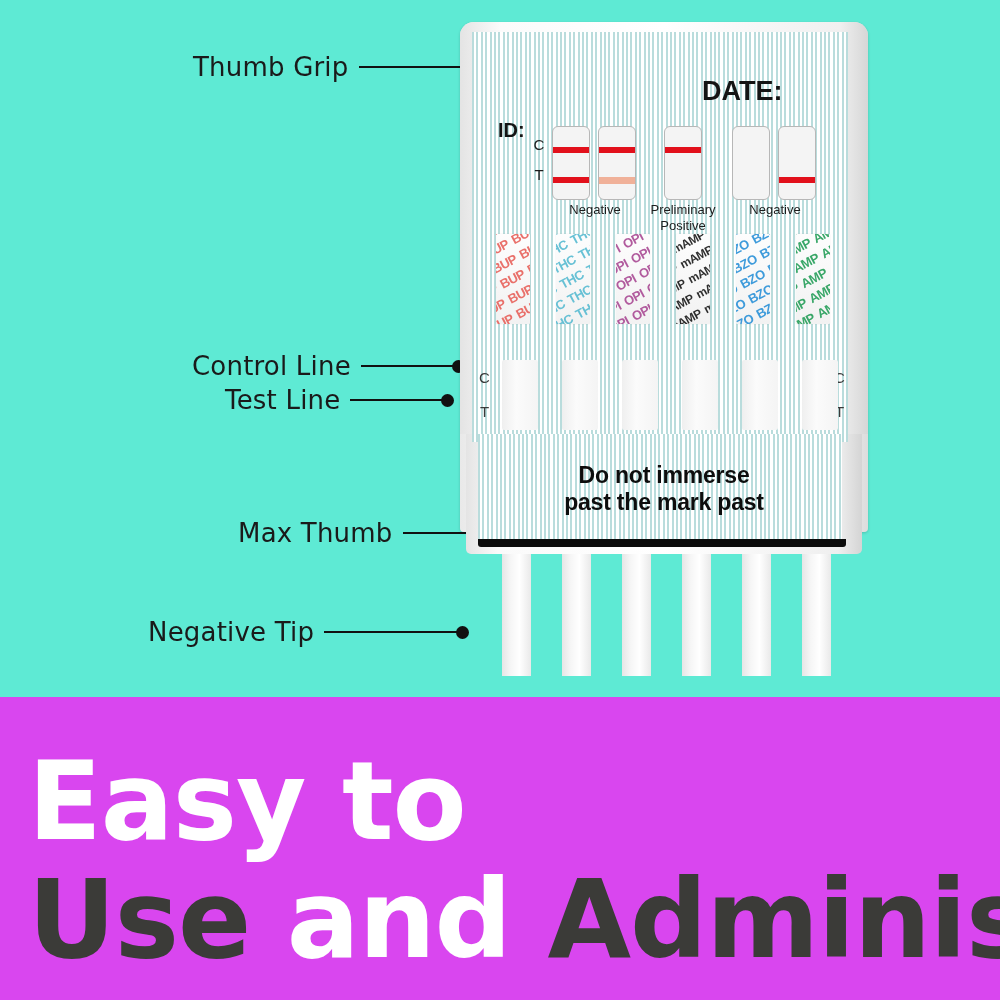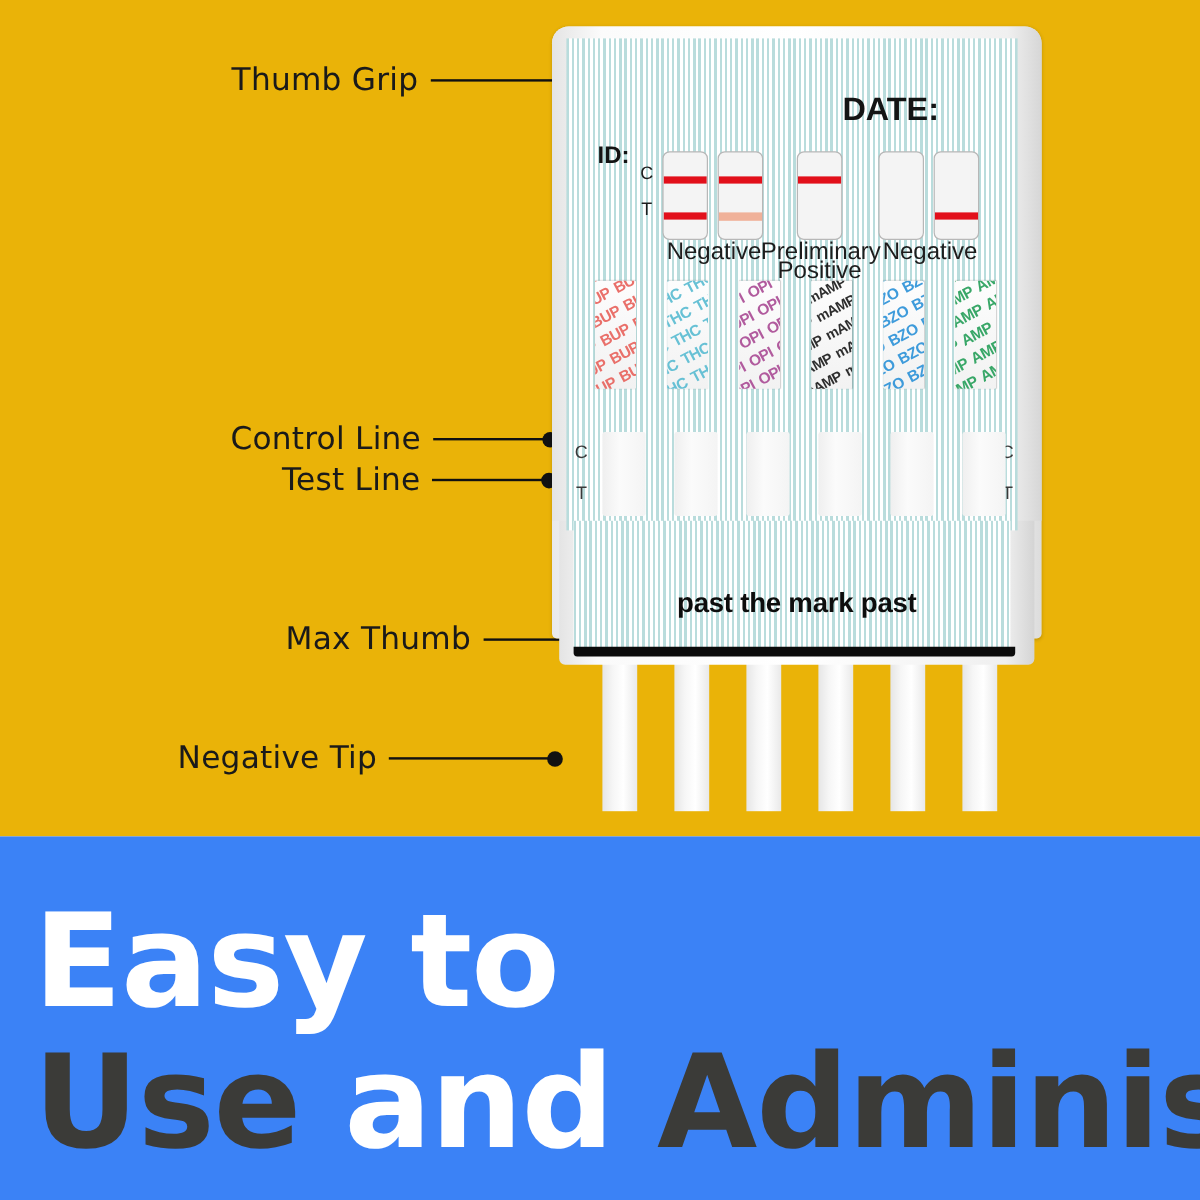--- a/index.html
+++ b/index.html
@@ -3,21 +3,21 @@
 <meta charset="utf-8">
 <style>
   html,body{margin:0;padding:0;}
   body{
     width:1000px;height:1000px;position:relative;overflow:hidden;
     background:#ffffff;
     font-family:"Liberation Sans", sans-serif;
   }
 
   
-  #illustration{position:absolute;left:0;top:0;width:1000px;height:697px;background:#eab308;}
+  #illustration{position:absolute;left:0;top:0;width:1000px;height:697px;background:#5eead4;}
 
   
   .callout{position:absolute;display:flex;align-items:center;white-space:nowrap;}
   .callout .ctext{
     font-family:"DejaVu Sans", sans-serif;
     font-size:26px;color:#1a1a1a;letter-spacing:.2px;
   }
   .callout .cline{height:2px;background:#111;margin:0 0 0 10px;}
   .callout .cdot{width:13px;height:13px;border-radius:50%;background:#111;margin-left:-1px;flex:none;}
 
@@ -66,21 +66,21 @@
   .leg-ct.t{top:46px;}
   .win{
     position:absolute;top:6px;width:36px;height:72px;border:1px solid #b7b7b7;
     border-radius:6px;background:#f4f4f4;overflow:hidden;
   }
   .band{position:absolute;left:0;width:100%;height:6px;background:#e2101b;}
   .band.c{top:20px;}
   .band.t{top:50px;}
   .band.faint{background:#f0b199;height:7px;}
   .leg-cap{
-    position:absolute;text-align:center;font-size:20px;color:#1d1d1d;
+    position:absolute;text-align:center;font-size:13px;color:#1d1d1d;
     font-family:"Liberation Sans",sans-serif;line-height:16px;top:82px;
   }
 
   
   .druglbl{
     position:absolute;top:212px;width:34px;height:90px;
     background:linear-gradient(180deg,#fdfdfd,#f2f2f2);
     overflow:hidden;border-radius:1px;
     box-shadow:0 0 1px rgba(0,0,0,.2);
   }
@@ -114,21 +114,21 @@
 
   
   .tip{
     position:absolute;width:29px;height:140px;
     background:linear-gradient(90deg,#e6e6e6 0%, #f6f6f6 30%, #ffffff 60%, #e9e9e9 100%);
   }
 
   
   #banner{
     position:absolute;left:0;top:697px;width:1000px;height:303px;
-    background:#3b82f6;
+    background:#d946ef;
   }
   #banner .line{
     position:absolute;left:28px;
     font-family:"DejaVu Sans", sans-serif;font-weight:bold;
     letter-spacing:-1px;white-space:nowrap;
   }
   #line1{top:42px;font-size:108px;color:#ffffff;}
   #line2{top:160px;font-size:108px;color:#3b3b38;}
   #line2 .w{color:#ffffff;}
 </style>
@@ -142,21 +142,21 @@
     <span class="cline" style="width:112px;"></span>
     <span class="cdot"></span>
   </div>
 
   <div class="callout" style="left:192px;top:351px;">
     <span class="ctext">Control Line</span>
     <span class="cline" style="width:92px;"></span>
     <span class="cdot"></span>
   </div>
 
-  <div class="callout" style="left:235px;top:385px;">
+  <div class="callout" style="left:225px;top:385px;">
     <span class="ctext">Test Line</span>
     <span class="cline" style="width:92px;"></span>
     <span class="cdot"></span>
   </div>
 
   <div class="callout" style="left:238px;top:518px;">
     <span class="ctext">Max Thumb</span>
     <span class="cline" style="width:112px;"></span>
     <span class="cdot"></span>
   </div>
@@ -238,21 +238,21 @@
     <div class="ct-mark" style="left:375px;top:381px;">T</div>
 
     <div class="rwin" style="left:42px;"></div>
     <div class="rwin" style="left:102px;"></div>
     <div class="rwin" style="left:162px;"></div>
     <div class="rwin" style="left:222px;"></div>
     <div class="rwin" style="left:282px;"></div>
     <div class="rwin" style="left:342px;"></div>
 
     <div id="warn">
-      <br>
+      <span>Do not immerse</span><br>
       <span>past the mark past</span>
     </div>
 
     <div id="maxline"></div>
   </div>
 </div>
 
 <div id="banner">
   <div class="line" id="line1">Easy to</div>
   <div class="line" id="line2">

